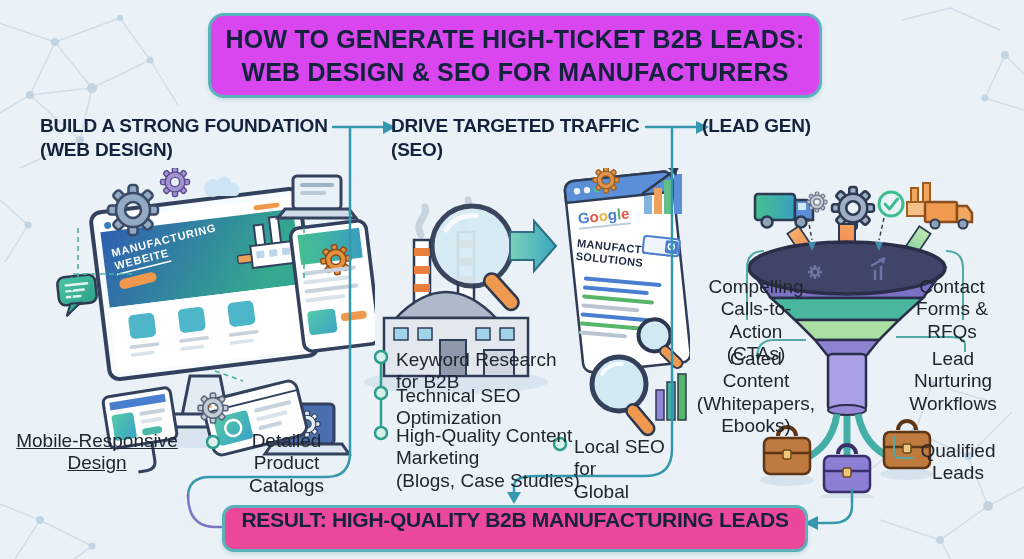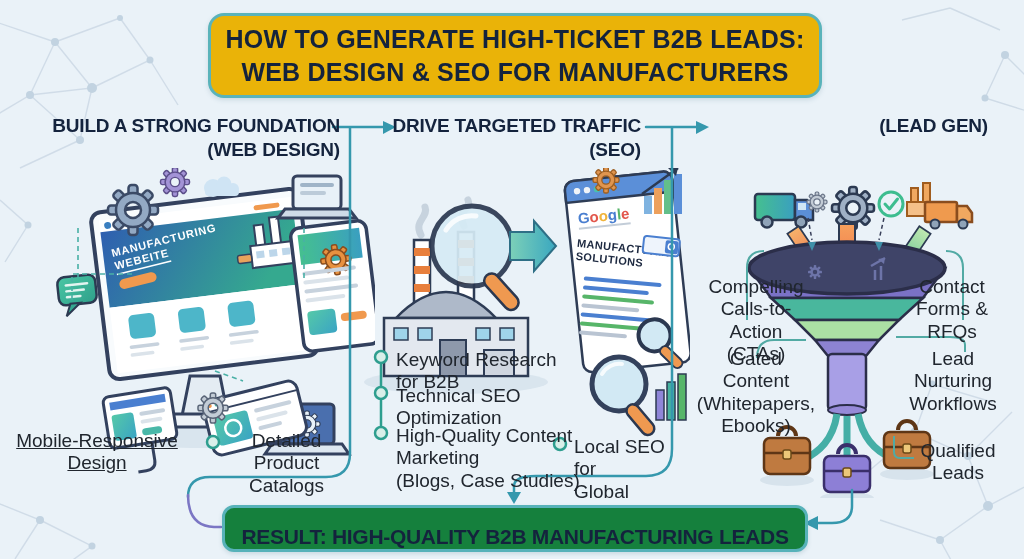--- a/index.html
+++ b/index.html
@@ -1,31 +1,31 @@
 <!DOCTYPE html>
 <html><head>
 <meta charset="utf-8">
 <style>
   html,body{margin:0;padding:0;background:#dfe9f1;}
   #canvas{position:relative;width:1024px;height:559px;overflow:hidden;
           background:#eaf2f8;font-family:"Liberation Sans",sans-serif;}
   svg{display:block;}
   .abs{position:absolute;}
-  .banner{position:absolute;background:#eab308;border:3px solid #5ab3ba;border-radius:16px;
+  .banner{position:absolute;background:#d946ef;border:3px solid #5ab3ba;border-radius:16px;
           display:flex;flex-direction:column;align-items:center;justify-content:center;
           box-shadow:0 2px 5px rgba(60,110,130,.18);z-index:6;}
   .banner .t1,.banner .t2{font-weight:bold;color:#14233d;font-size:25px;line-height:1.32;
           letter-spacing:.2px;text-align:center;white-space:nowrap;}
-  .col-head{position:absolute;text-align:right;color:#14233d;font-weight:bold;
+  .col-head{position:absolute;text-align:left;color:#14233d;font-weight:bold;
             font-size:19px;line-height:1.28;letter-spacing:-.2px;z-index:5;}
   .lbl{position:absolute;color:#20262e;font-size:19px;line-height:1.18;text-align:center;
        white-space:pre-line;z-index:5;}
   .lbl.left{text-align:left;}
-  .result{position:absolute;left:222px;top:505px;width:580px;height:41px;background:#15803d;
-          border:3px solid #57b2b9;border-radius:12px;display:flex;align-items:flex-end;
+  .result{position:absolute;left:222px;top:505px;width:580px;height:41px;background:#ec4899;
+          border:3px solid #57b2b9;border-radius:12px;display:flex;align-items:flex-start;
           justify-content:center;z-index:6;box-shadow:0 2px 4px rgba(60,110,130,.18);}
   .result span{font-weight:bold;font-size:21px;letter-spacing:-.3px;color:#14233d;white-space:nowrap;}
 </style>
 </head>
 <body>
 
 <div id="canvas">
 
   <svg class="abs" style="left:0;top:0;z-index:0;" width="1024" height="559" viewBox="0 0 1024 559">
     <g stroke="#cdd9e5" stroke-width="1.4" fill="none" opacity="0.9">

